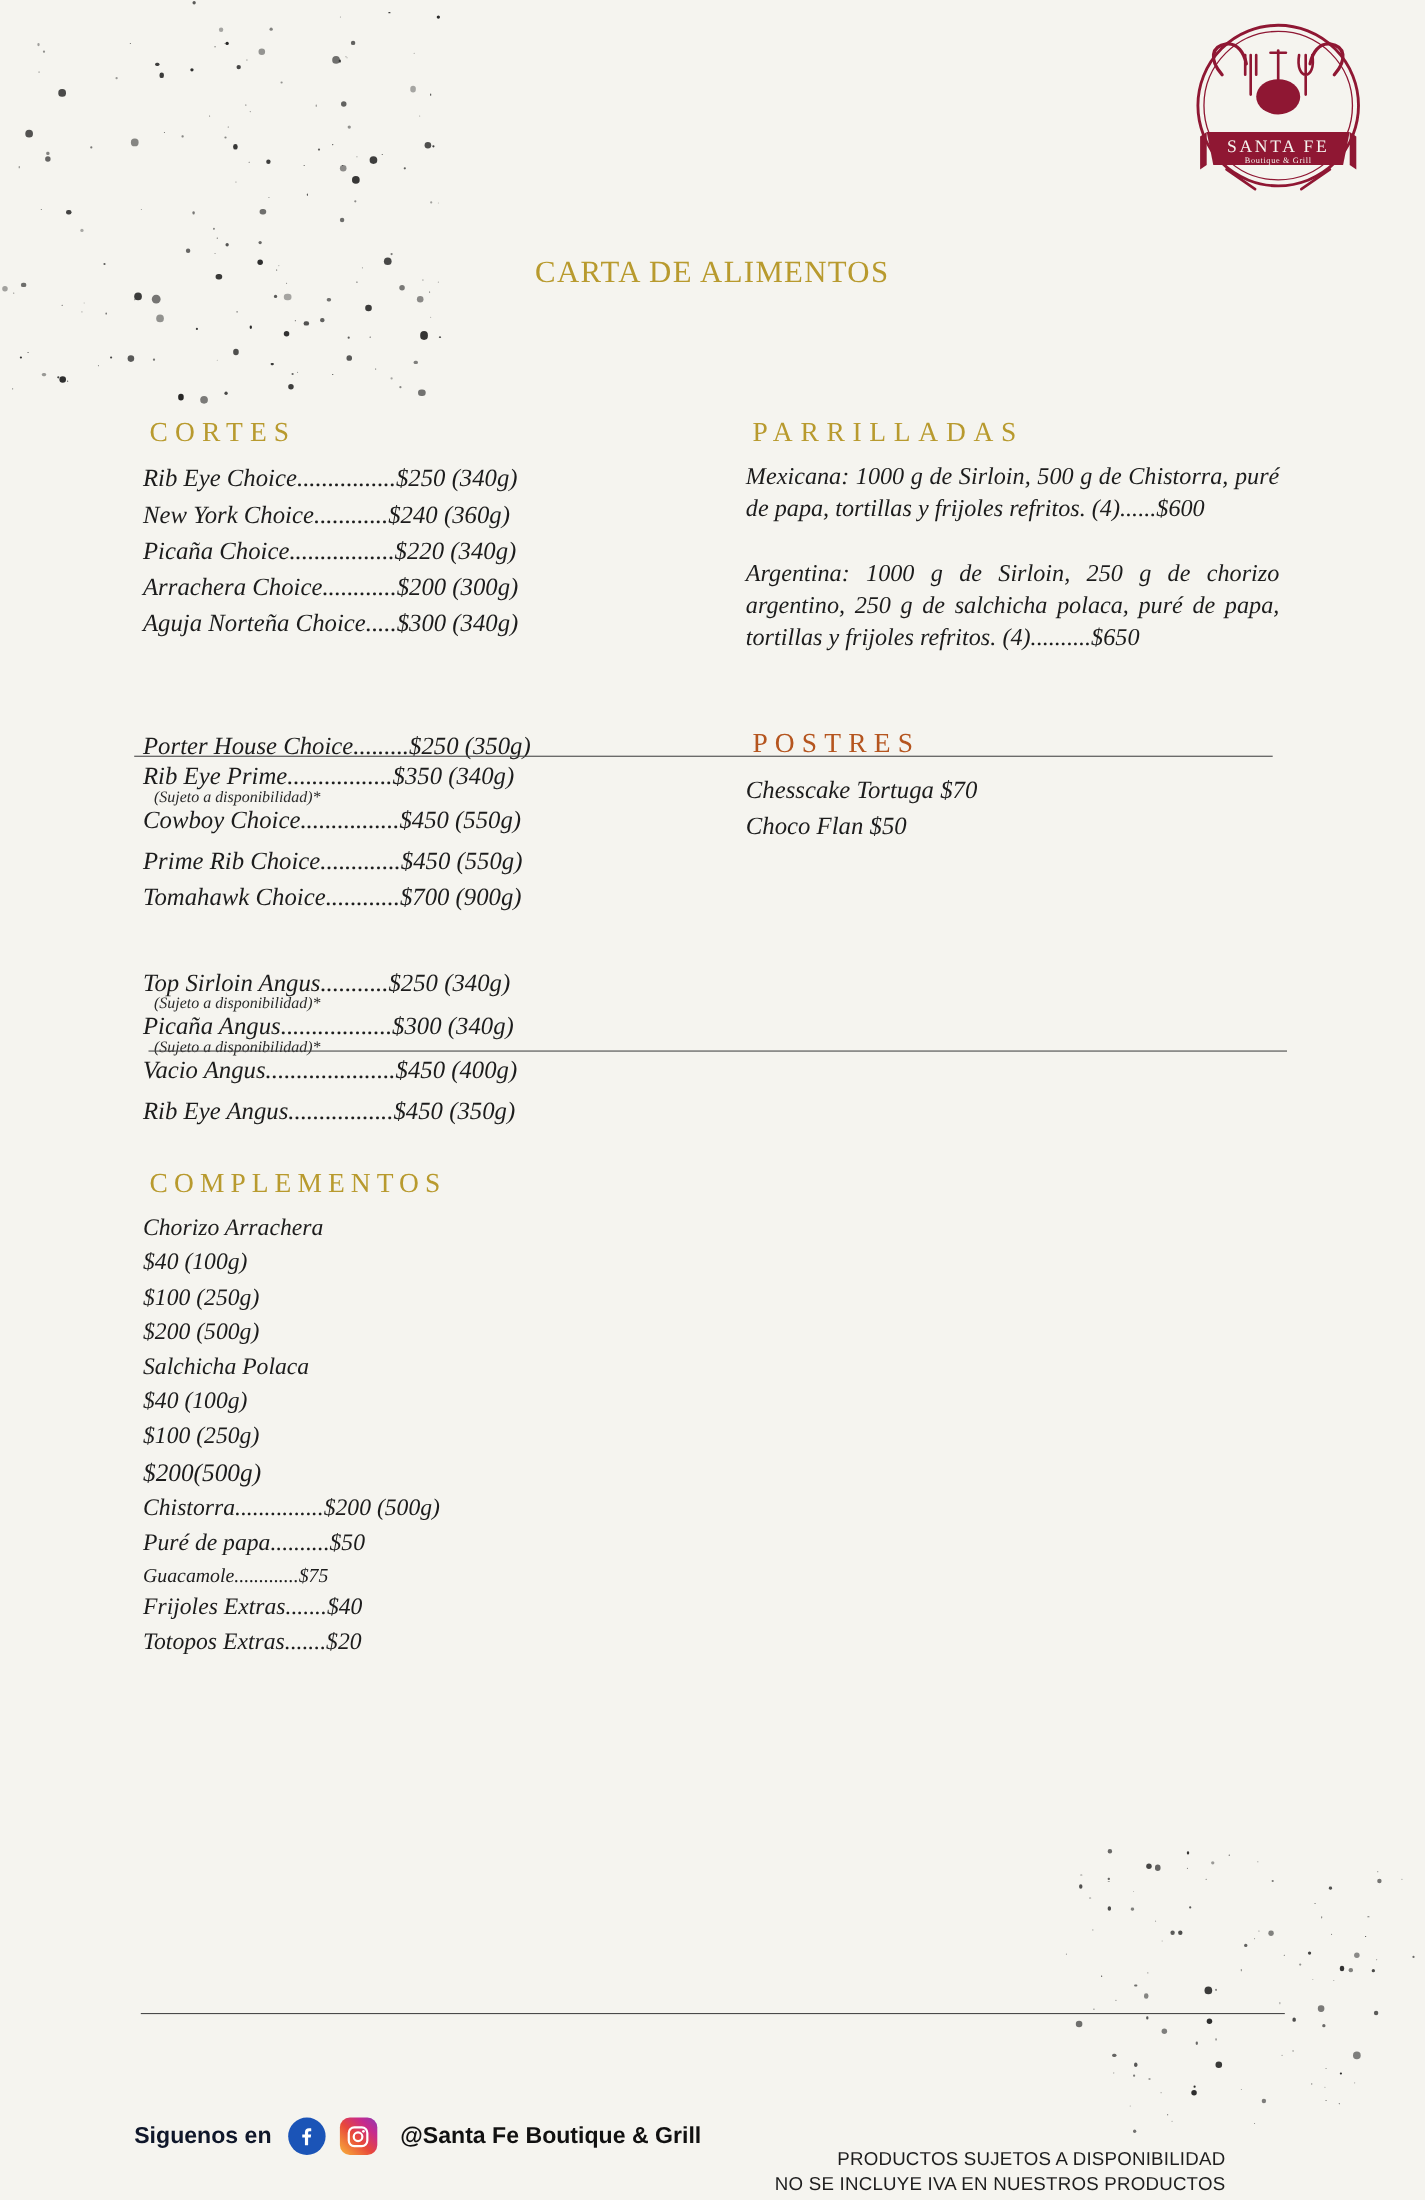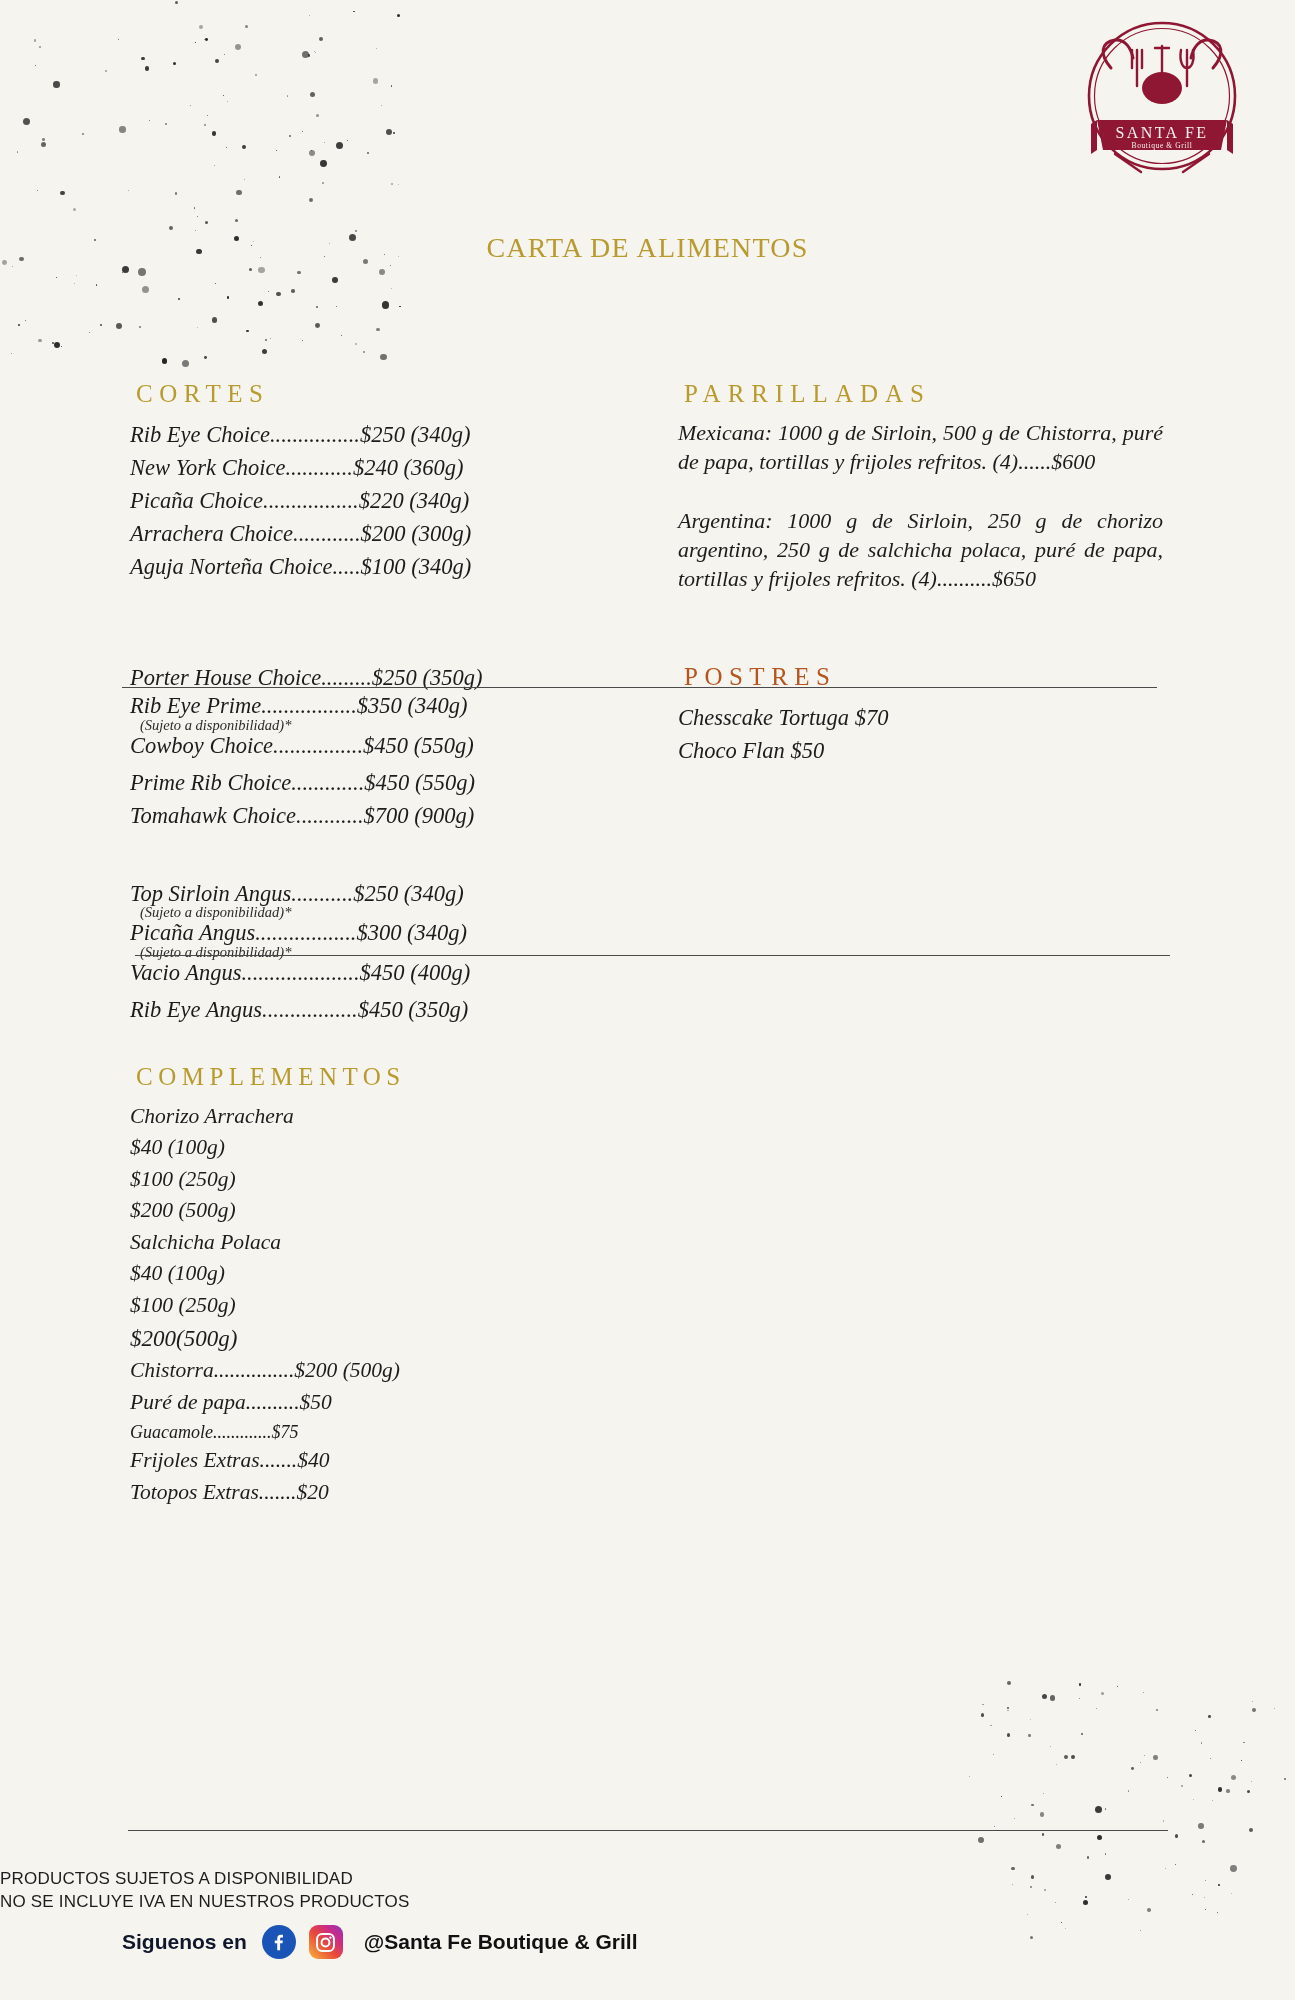--- a/index.html
+++ b/index.html
@@ -111,23 +111,23 @@
 
   
   .hr-abs { position: absolute; border-top: 1.6px solid #4a4a4a; height: 0; }
   #rule-1 { left: 122px; top: 687px; width: 1035px; }
   #rule-2 { left: 135px; top: 955px; width: 1035px; }
   #rule-3 { left: 128px; top: 1830px; width: 1040px; }
 
   
   .footer-note {
     position: absolute;
-    left: 0; top: 1868px;
+    left: 0; top: 1952px;
     width: 1114px;
-    text-align: left;
+    text-align: right;
     font-family: "Liberation Sans", sans-serif;
     font-size: 17px;
     color: #1d1d1d;
     line-height: 1.35;
     letter-spacing: 0.2px;
   }
   .social {
     position: absolute;
     left: 122px;
     top: 1925px;
@@ -457,21 +457,21 @@
 
   <div class="col-left">
 
     <div class="sec-head">CORTES</div>
 
     <div>
       <div class="item">Rib Eye Choice................$250 (340g)</div>
       <div class="item">New York Choice............$240 (360g)</div>
       <div class="item">Picaña Choice.................$220 (340g)</div>
       <div class="item">Arrachera Choice............$200 (300g)</div>
-      <div class="item">Aguja Norteña Choice.....$100 (340g)</div>
+      <div class="item">Aguja Norteña Choice.....$300 (340g)</div>
     </div>
 
     <div style="height:78px"></div>
 
     <div>
       <div class="item">Porter House Choice.........$250 (350g)</div>
       <div class="item tight">Rib Eye Prime.................$350 (340g)</div>
       <div class="note">(Sujeto a disponibilidad)*</div>
       <div class="item tight">Cowboy Choice................$450 (550g)</div>
       <div class="item" style="margin-top:8px">Prime Rib Choice.............$450 (550g)</div>

